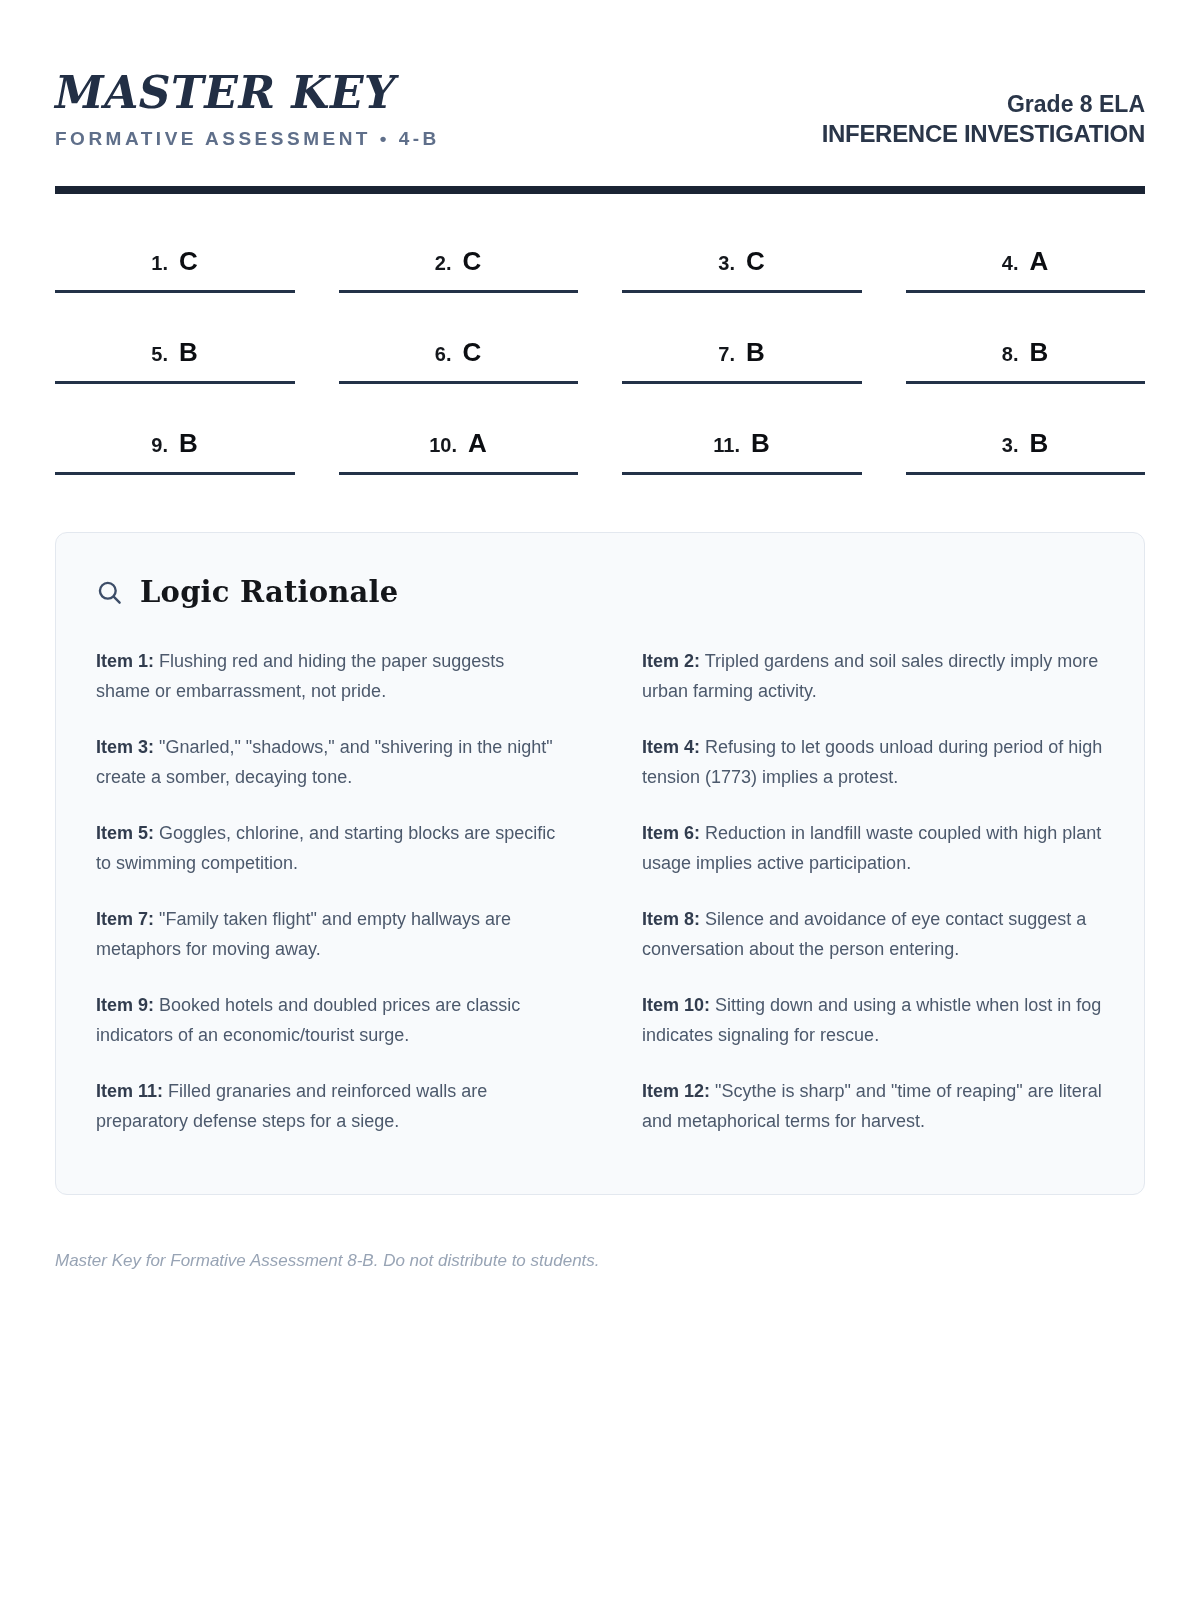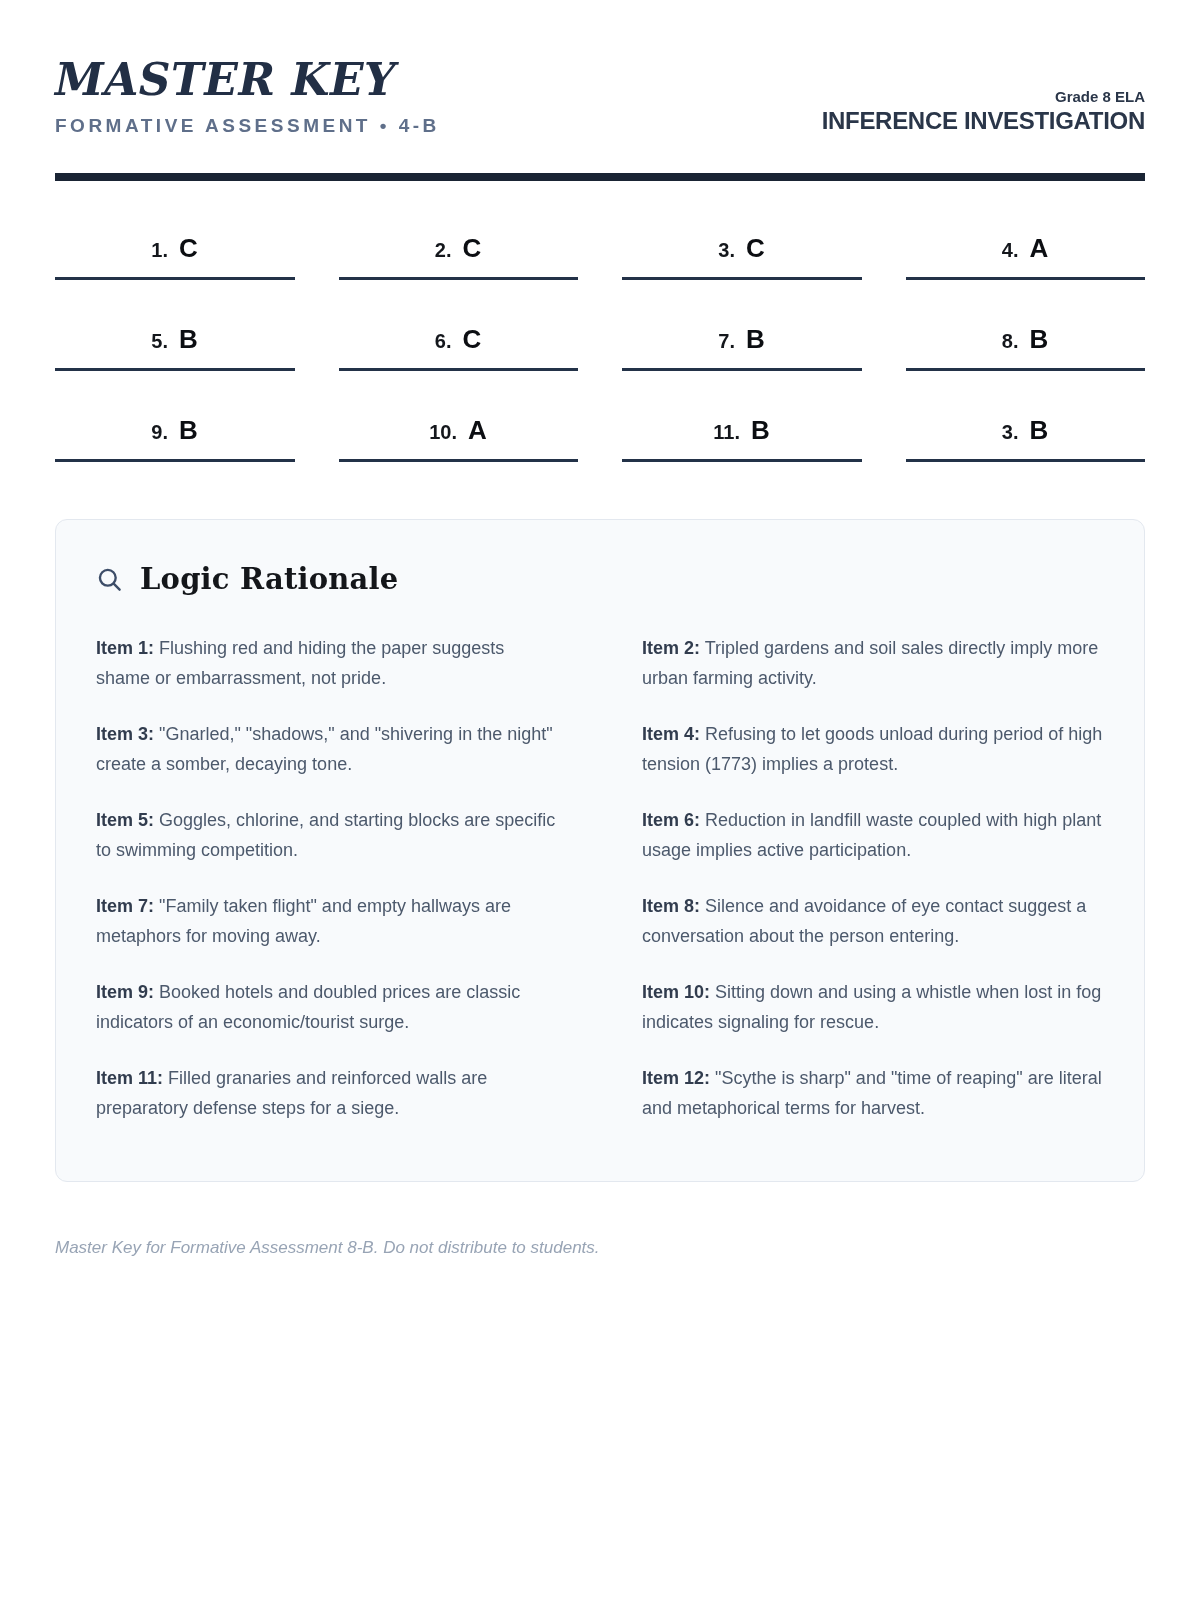--- a/index.html
+++ b/index.html
@@ -1,19 +1,19 @@
 <!DOCTYPE html>
 <html><head>
 <meta charset="utf-8">
 <style>
   * { margin: 0; padding: 0; box-sizing: border-box; }
   html, body { width: 1200px; height: 1600px; background: #ffffff; overflow: hidden; }
   body { font-family: "Liberation Sans", sans-serif; }
 
-  .page { width: 1200px; height: 1152px; padding: 0 55px; background: #ffffff; }
+  .page { width: 1200px; height: 1152px; padding: 13px 55px; background: #ffffff; }
 
   
   .header {
     padding-top: 58px;
     display: flex;
     justify-content: space-between;
     align-items: flex-end;
   }
   .title {
     font-family: "DejaVu Serif", serif;
@@ -26,21 +26,21 @@
   }
   .subtitle {
     margin-top: 13px;
     font-size: 19px;
     font-weight: 700;
     letter-spacing: 3.5px;
     color: #5f6f8a;
   }
   .h-right { text-align: right; padding-bottom: 1px; }
   .course {
-    font-size: 15px;
+    font-size: 23px;
     font-weight: 700;
     color: #2a3649;
     line-height: 1.2;
     margin-top: 20px;
   }
   .assessment {
     font-size: 24px;
     font-weight: 700;
     color: #2a3649;
     letter-spacing: -0.3px;

